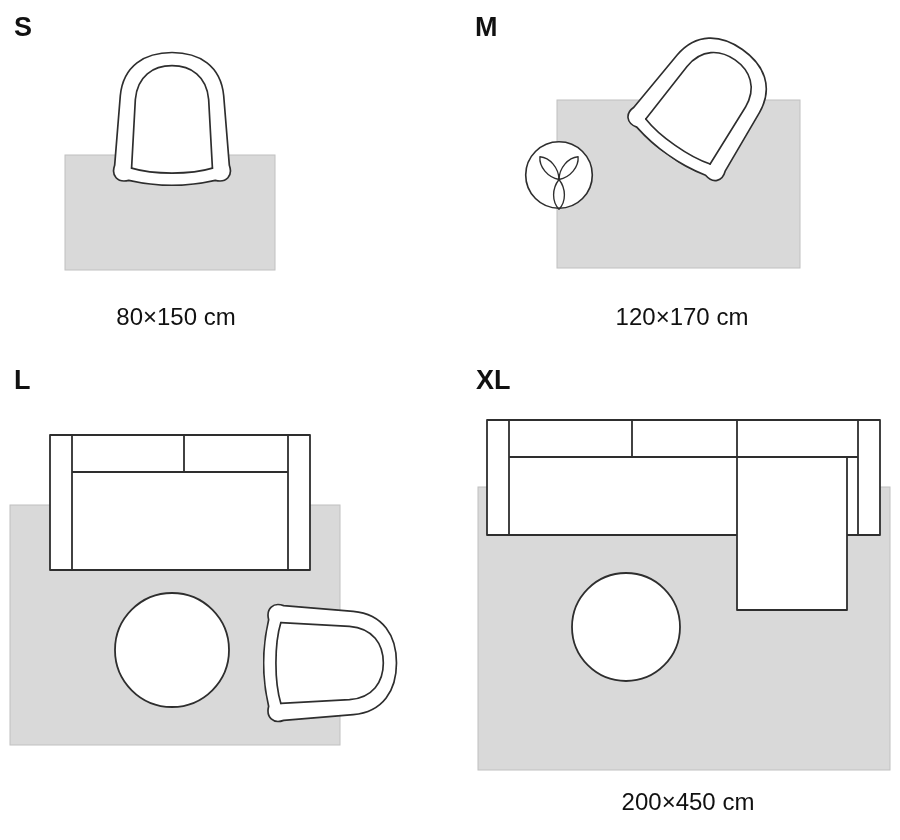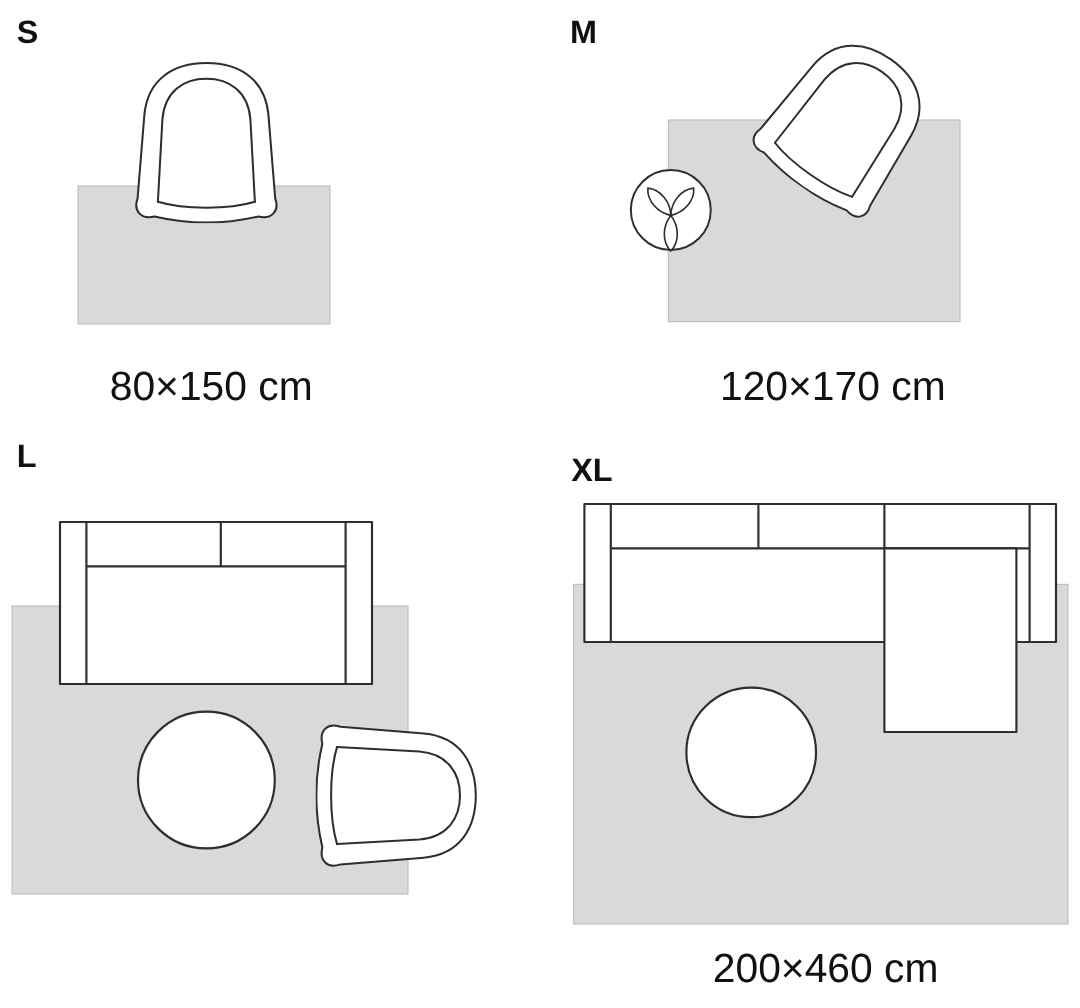--- a/index.html
+++ b/index.html
@@ -20,21 +20,21 @@
   .canvas{ position:relative; width:900px; height:840px; background:var(--page-bg); }
   .panel{ position:absolute; }
   .panel svg{ position:absolute; left:0; top:0; display:block; }
   .letter{
     position:absolute; z-index:2;
     font-weight:700; font-size:27px; color:var(--text);
   }
   .size-label{
     position:absolute; z-index:2;
     transform:translateX(-50%);
-    font-size:34px; font-weight:400; color:var(--text);
+    font-size:24px; font-weight:400; color:var(--text);
     white-space:nowrap;
     text-align:center;
   }
   .rug{ fill:var(--rug-fill); stroke:var(--rug-stroke); stroke-width:1; }
   .furn{
     fill:var(--furniture-fill); stroke:var(--furniture-stroke);
     stroke-width:1.8; stroke-linejoin:round; stroke-linecap:round;
   }
   .furn-thin{
     fill:none; stroke:var(--furniture-stroke);
@@ -75,45 +75,45 @@
 
   <section class="panel" style="left:450px;top:0;width:450px;height:345px">
     <span class="letter" style="left:25px;top:12px">M</span>
     <svg width="450" height="345" viewBox="0 0 450 345">
       <rect class="rug" x="107" y="100" width="243" height="168"></rect>
       <g transform="translate(257,100) rotate(35)">
         <use href="#armchair" x="-64" y="-69" width="128" height="137"></use>
       </g>
       <use href="#plant" x="73" y="139" width="72" height="72"></use>
     </svg>
-    <span class="size-label" style="left:244px;top:303px">120×170 cm</span>
+    <span class="size-label" style="left:232px;top:303px">120×170 cm</span>
   </section>
 
   <section class="panel" style="left:0;top:345px;width:450px;height:495px">
     <span class="letter" style="left:14px;top:20px">L</span>
     <svg width="450" height="495" viewBox="0 0 450 495">
       <rect class="rug" x="10" y="160" width="330" height="240"></rect>
       <g>
         <rect class="furn" x="50" y="90" width="260" height="135"></rect>
         <path class="furn-thin" d="M72 90 V225 M288 90 V225 M72 127 H288 M184 90 V127"></path>
       </g>
       <circle class="furn" cx="172" cy="305" r="57"></circle>
       <g transform="translate(334,318) rotate(90)">
         <use href="#armchair" x="-66" y="-70" width="132" height="141"></use>
       </g>
     </svg>
   </section>
 
   <section class="panel" style="left:450px;top:345px;width:450px;height:495px">
-    <span class="letter" style="left:26px;top:32px">XL</span>
+    <span class="letter" style="left:26px;top:20px">XL</span>
     <svg width="450" height="495" viewBox="0 0 450 495">
       <rect class="rug" x="28" y="142" width="412" height="283"></rect>
       <g>
         <rect class="furn" x="37" y="75" width="393" height="115"></rect>
         <path class="furn-thin" d="M59 75 V190 M408 75 V190 M59 112 H408 M182 75 V112 M287 75 V112"></path>
         <rect class="furn" x="287" y="112" width="110" height="153"></rect>
       </g>
       <circle class="furn" cx="176" cy="282" r="54"></circle>
     </svg>
-    <span class="size-label" style="left:238px;top:443px">200×460 cm</span>
+    <span class="size-label" style="left:238px;top:443px">200×450 cm</span>
   </section>
 
 </main>
 
 </body></html>

